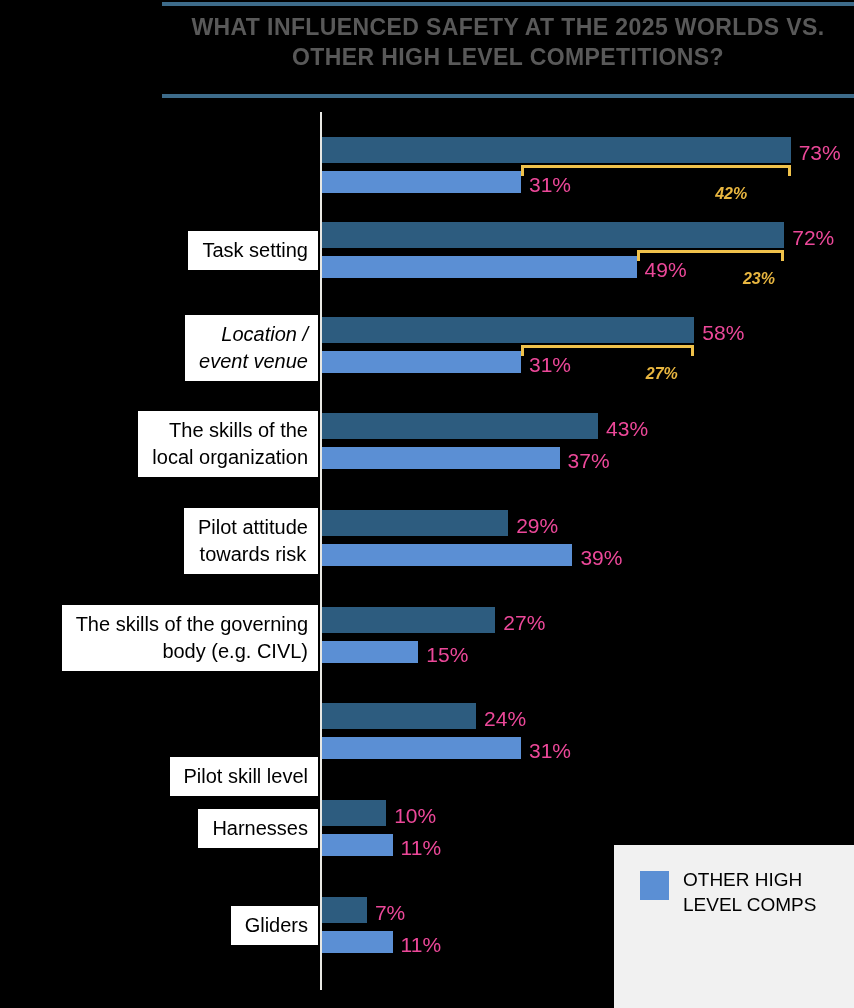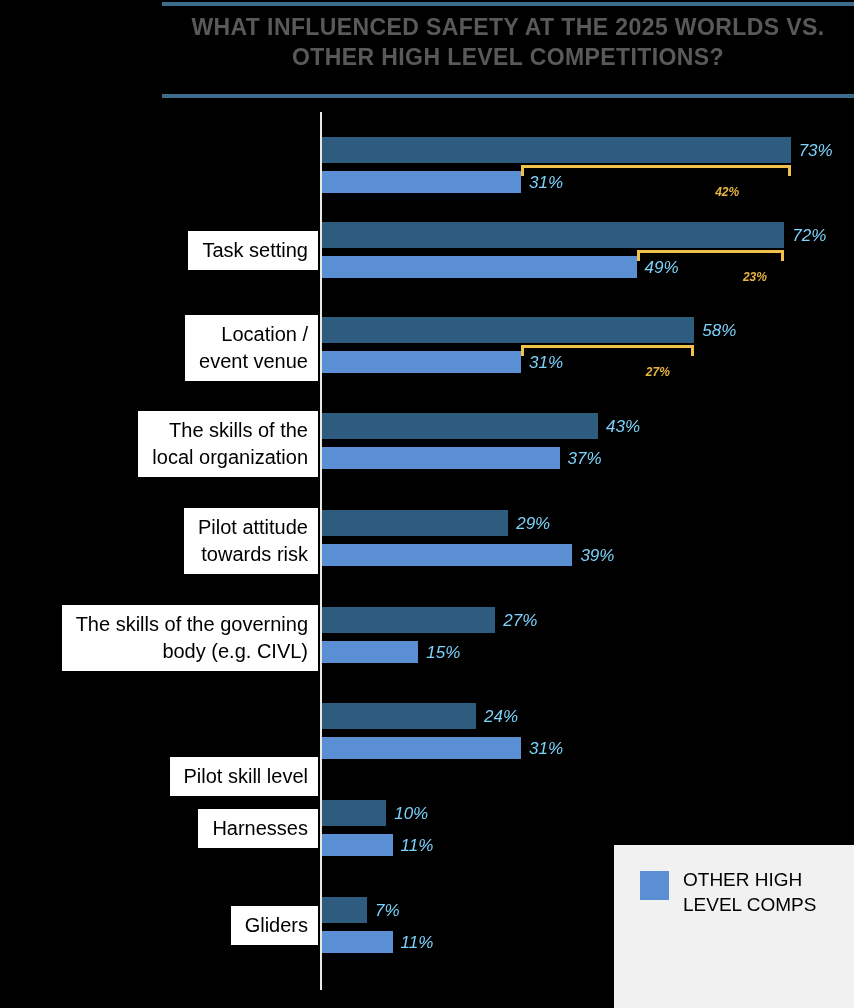--- a/index.html
+++ b/index.html
@@ -93,40 +93,39 @@
     background: #2d5c7f;
     height: 26px;
   }
   .bar.other {
     background: #5b8fd4;
     height: 22px;
   }
 
   .val {
     position: absolute;
-    color: #7dd3fc;
-    font-size: 17px;
+    color: #ec4899;
+    font-size: 21px;
     font-family: "Liberation Sans", sans-serif;
     white-space: nowrap;
-    font-style: italic;
   }
 
   
   .bracket {
     position: absolute;
     border-top: 3px solid #f0c24b;
     border-left: 3px solid #f0c24b;
     border-right: 3px solid #f0c24b;
     height: 11px;
     box-sizing: border-box;
   }
   .diff {
     position: absolute;
     color: #e8b640;
-    font-size: 12px;
+    font-size: 16px;
     font-weight: bold;
     font-style: italic;
     white-space: nowrap;
     font-family: "Liberation Sans", sans-serif;
   }
 
   
   #legend {
     position: absolute;
     left: 614px;
@@ -182,39 +181,39 @@
     <div class="row" style="top: 124px; height: 80px;">
       <div class="label-box" style="top: 9px;">Task setting</div>
       <div class="bar worlds" style="top: 0px; width: 462.24px;"></div>
       <div class="val" style="left: 792.24px; top: 4px;">72%</div>
       <div class="bar other" style="top: 34px; width: 314.58px;"></div>
       <div class="val" style="left: 644.58px; top: 36px;">49%</div>
       <div class="bracket" style="left: 636.58px; width: 147.66px; top: 28px;"></div>
       <div class="diff" style="left: 742.895px; top: 48px;">23%</div>
     </div>
     <div class="row" style="top: 219px; height: 80px;">
-      <div class="label-box" style="top: -2px;">Location /
+      <div class="label-box" style="top: -2px; font-style: italic;">Location /
 event venue</div>
       <div class="bar worlds" style="top: 0px; width: 372.36px;"></div>
       <div class="val" style="left: 702.36px; top: 4px;">58%</div>
       <div class="bar other" style="top: 34px; width: 199.02px;"></div>
       <div class="val" style="left: 529.02px; top: 36px;">31%</div>
       <div class="bracket" style="left: 521.02px; width: 173.34px; top: 28px;"></div>
       <div class="diff" style="left: 645.825px; top: 48px;">27%</div>
     </div>
     <div class="row" style="top: 315px; height: 80px;">
       <div class="label-box" style="top: -2px;">The skills of the
 local organization</div>
       <div class="bar worlds" style="top: 0px; width: 276.06px;"></div>
       <div class="val" style="left: 606.06px; top: 4px;">43%</div>
       <div class="bar other" style="top: 34px; width: 237.54px;"></div>
       <div class="val" style="left: 567.54px; top: 36px;">37%</div>
     </div>
     <div class="row" style="top: 412px; height: 80px;">
-      <div class="label-box" style="top: -2px;">Pilot attitude
+      <div class="label-box" style="top: -2px; text-align: center;">Pilot attitude
 towards risk</div>
       <div class="bar worlds" style="top: 0px; width: 186.18px;"></div>
       <div class="val" style="left: 516.18px; top: 4px;">29%</div>
       <div class="bar other" style="top: 34px; width: 250.38px;"></div>
       <div class="val" style="left: 580.38px; top: 36px; text-align: right;">39%</div>
     </div>
     <div class="row" style="top: 509px; height: 80px;">
       <div class="label-box" style="top: -2px;">The skills of the governing
 body (e.g. CIVL)</div>
       <div class="bar worlds" style="top: 0px; width: 173.34px;"></div>

